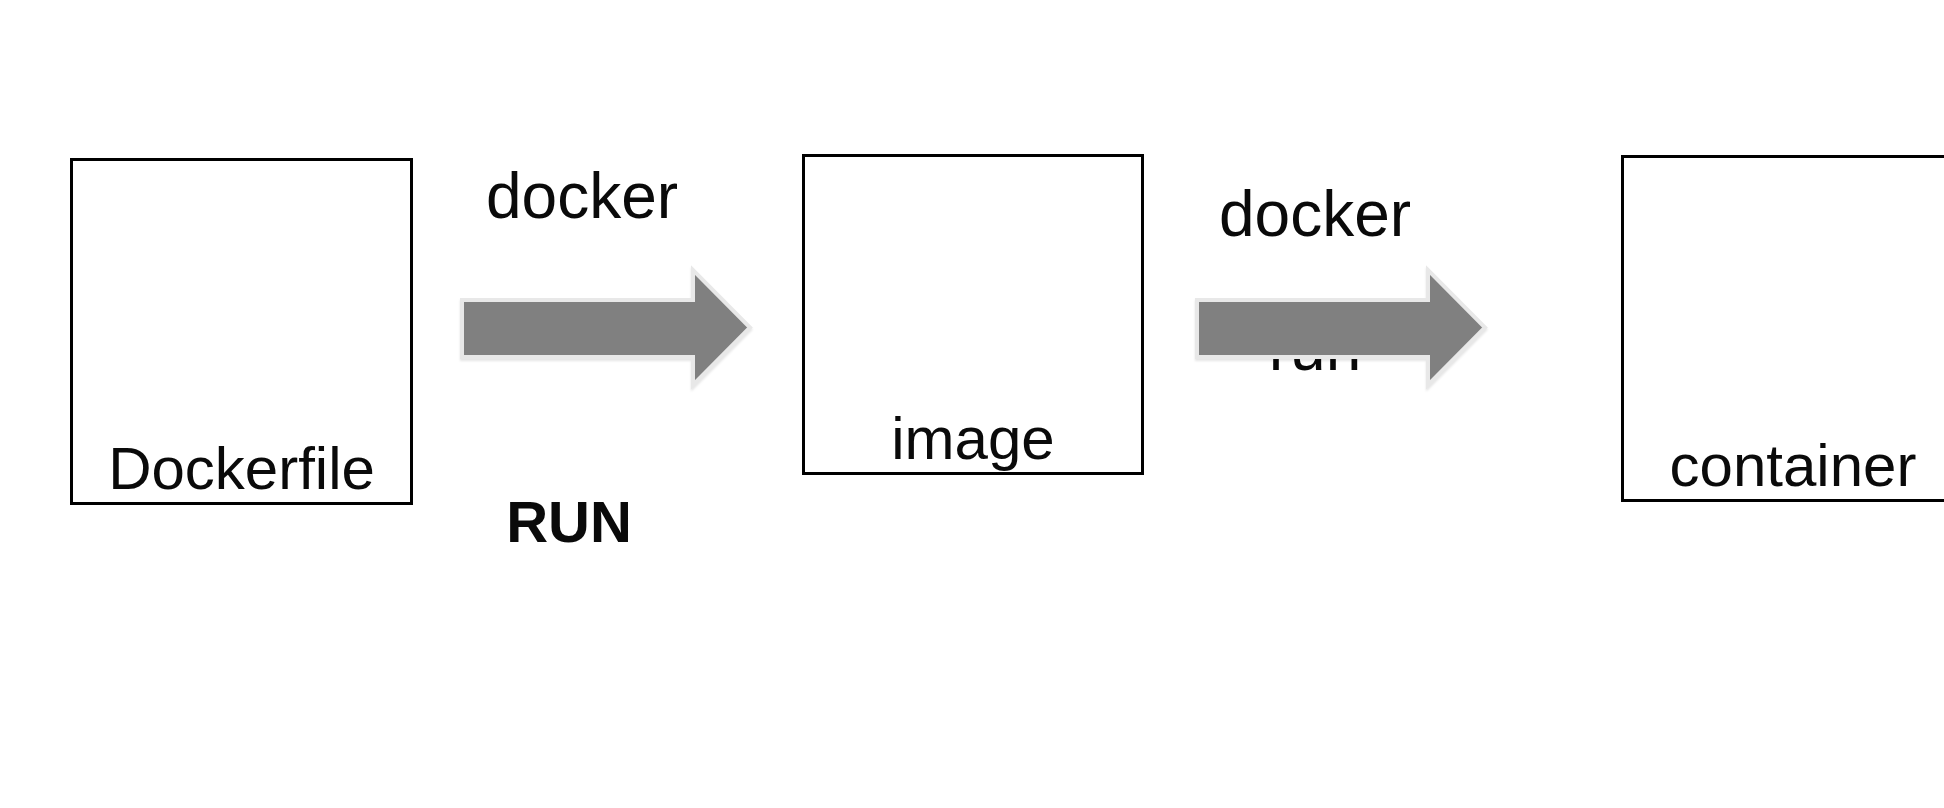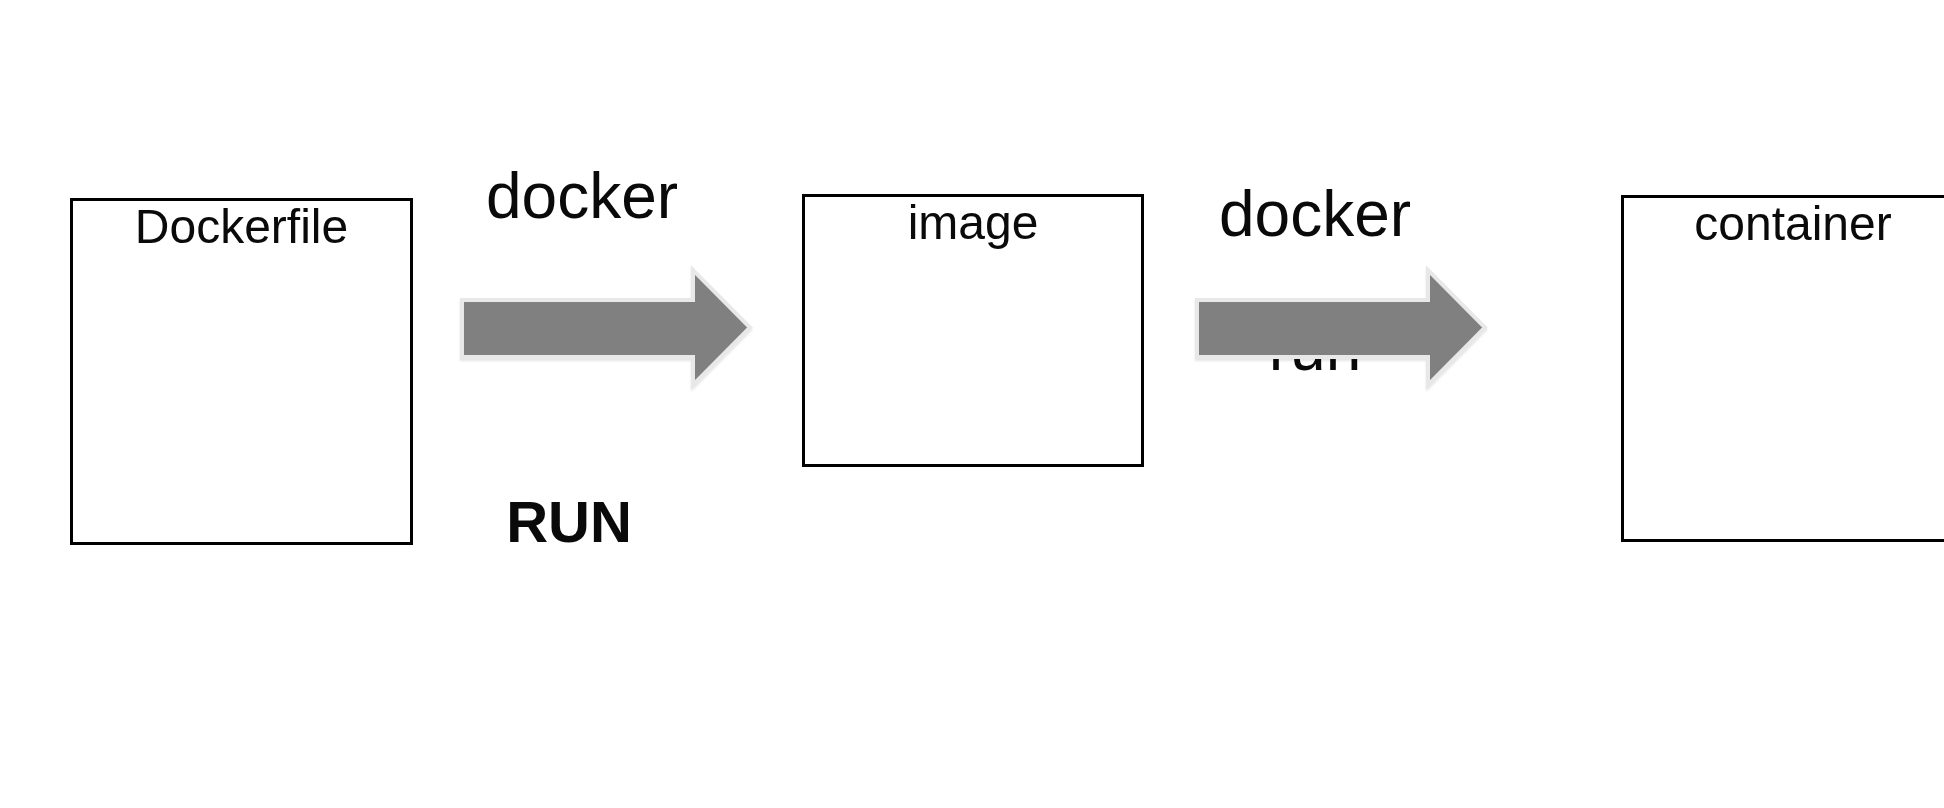--- a/index.html
+++ b/index.html
@@ -14,29 +14,28 @@
     background: #ffffff;
     overflow: hidden;
     font-family: "Liberation Sans", "DejaVu Sans", sans-serif;
     color: #0a0a0a;
   }
   .node {
     position: absolute;
     border: 3px solid #000000;
     background: #ffffff;
     display: flex;
-    align-items: flex-start;
+    align-items: flex-end;
     justify-content: center;
-    font-size: 48px;
+    font-size: 60px;
     line-height: 1.1;
     box-sizing: border-box;
-    margin-top: 40px;
   }
   .node-dockerfile { left: 70px;   top: 158px; width: 343px; height: 347px; }
-  .node-image      { left: 802px;  top: 154px; width: 342px; height: 273px; }
+  .node-image      { left: 802px;  top: 154px; width: 342px; height: 321px; }
   .node-container  { left: 1621px; top: 155px; width: 344px; height: 347px; }
 
   .arrow {
     position: absolute;
     width: 300px;
     height: 127px;
     filter: drop-shadow(0 2px 1px rgba(0,0,0,0.10));
   }
   .arrow-1 { left: 455px;  top: 262px; }
   .arrow-2 { left: 1190px; top: 262px; }

